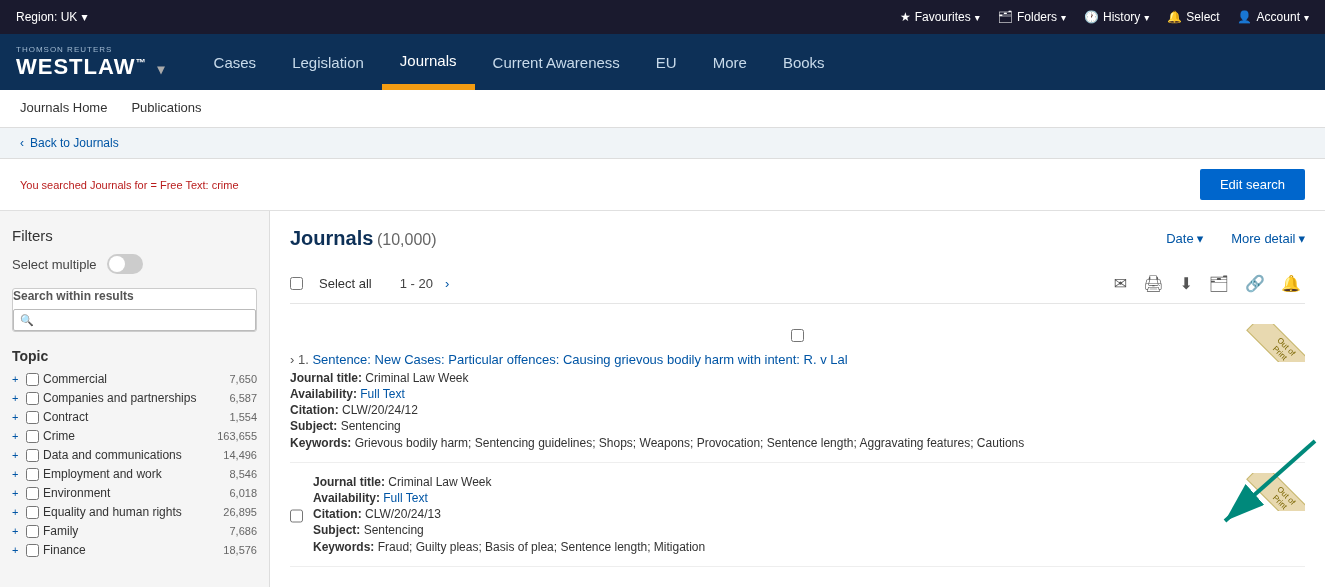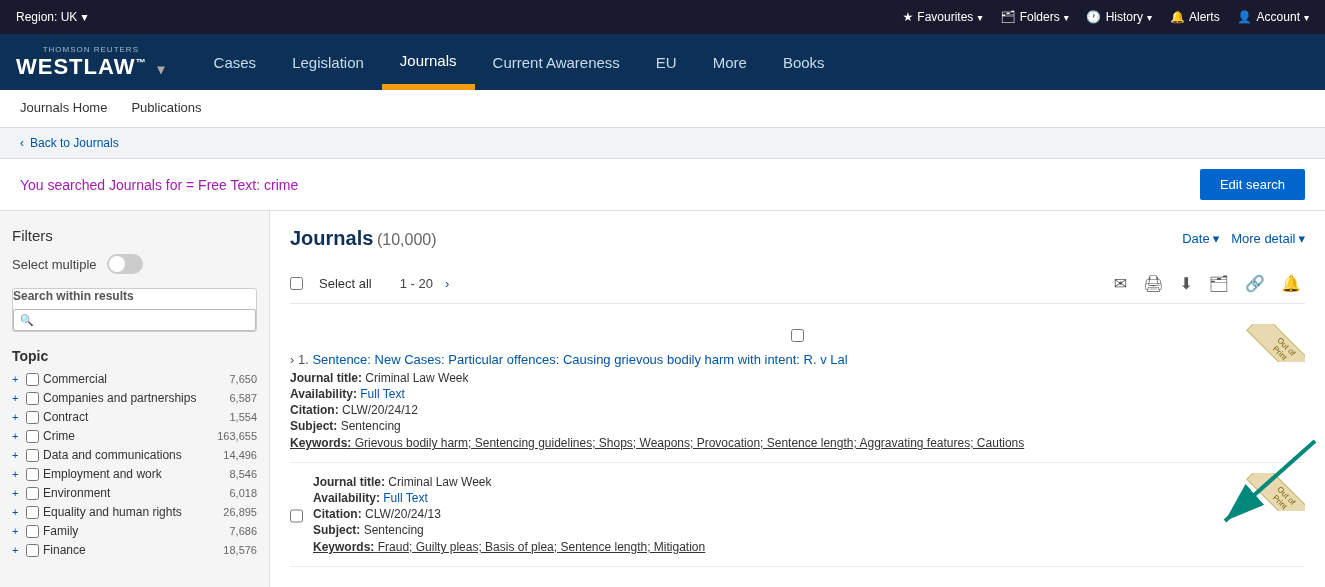--- a/index.html
+++ b/index.html
@@ -22,21 +22,21 @@
     .chevron { font-size: 10px; }
 
     
     .nav-bar {
       background: #0d3057;
       display: flex;
       align-items: center;
       padding: 0 16px;
       height: 56px;
     }
-    .logo-area { display: flex; flex-direction: column; margin-right: 30px; cursor: pointer; align-items: center; }
+    .logo-area { display: flex; flex-direction: column; margin-right: 30px; cursor: pointer; }
     .logo-small { font-size: 8px; color: #a0b8d0; letter-spacing: 1px; text-transform: uppercase; }
     .logo-main { font-size: 22px; font-weight: bold; color: #fff; letter-spacing: 1px; }
     .logo-tm { font-size: 10px; vertical-align: super; }
     .nav-links { display: flex; align-items: flex-start; gap: 0; }
     .nav-link {
       color: #c8daea;
       text-decoration: none;
       padding: 0 18px;
       height: 56px;
       display: flex;
@@ -91,21 +91,21 @@
 
     
     .search-summary-bar {
       background: #fff;
       padding: 10px 20px;
       border-bottom: 1px solid #e0e0e0;
       display: flex;
       justify-content: space-between;
       align-items: center;
     }
-    .search-summary-text { font-size: 14px; color: #a21caf; }
+    .search-summary-text { font-size: 11px; color: #b91c1c; }
     .edit-search-btn {
       background: #0066cc;
       color: #fff;
       border: none;
       padding: 8px 20px;
       font-size: 13px;
       cursor: pointer;
       border-radius: 2px;
     }
 
@@ -198,21 +198,21 @@
     }
 
     .results-header-row {
       display: flex;
       justify-content: space-between;
       align-items: center;
       margin-bottom: 14px;
     }
     .results-title { font-size: 20px; font-weight: bold; color: #0d3057; }
     .results-count { font-size: 16px; color: #666; }
-    .sort-controls { display: flex; align-items: flex-start; gap: 12px; }
+    .sort-controls { display: flex; align-items: flex-start; gap: 28px; }
     .sort-btn {
       color: #0055a5;
       cursor: pointer;
       font-size: 13px;
       display: flex;
       align-items: center;
       gap: 3px;
       background: none;
       border: none;
     }
@@ -250,21 +250,21 @@
     .result-cb { margin-top: 3px; }
     .result-content { flex: 1; }
     .result-title {
       color: #0055a5;
       font-size: 13px;
       cursor: pointer;
       margin-bottom: 4px;
     }
     .result-meta { font-size: 12px; color: #333; margin-bottom: 2px; }
     .result-meta strong { font-weight: bold; }
-    .result-keywords { font-size: 12px; color: #333; margin-top: 3px; text-decoration: underline; }
+    .result-keywords { font-size: 12px; color: #333; margin-top: 3px; }
     .result-keywords strong { font-weight: bold; }
 
     
     .results-scroll { overflow-y: auto; }
   </style>
 </head>
 <body>
 
 <div class="top-bar">
   <div class="top-bar-left">
@@ -282,21 +282,21 @@
       <span>Folders</span>
       <span class="chevron">▾</span>
     </div>
     <div class="top-bar-item">
       <span>🕐</span>
       <span>History</span>
       <span class="chevron">▾</span>
     </div>
     <div class="top-bar-item">
       <span>🔔</span>
-      <span>Alerts</span>
+      <span>Select</span>
     </div>
     <div class="top-bar-item">
       <span>👤</span>
       <span>Account</span>
       <span class="chevron">▾</span>
     </div>
   </div>
 </div>
 
 <div class="nav-bar">

